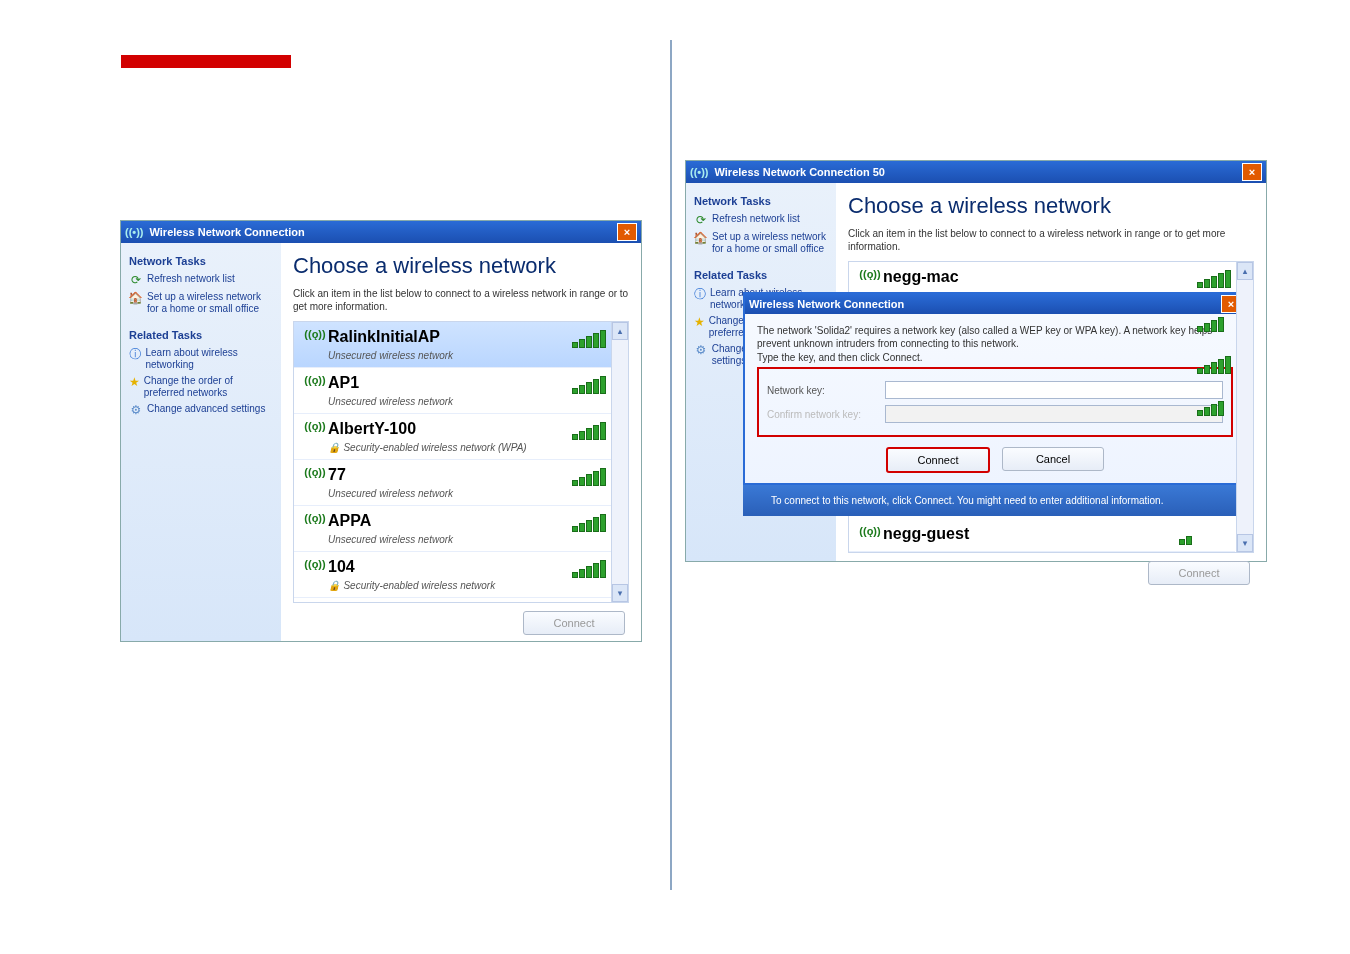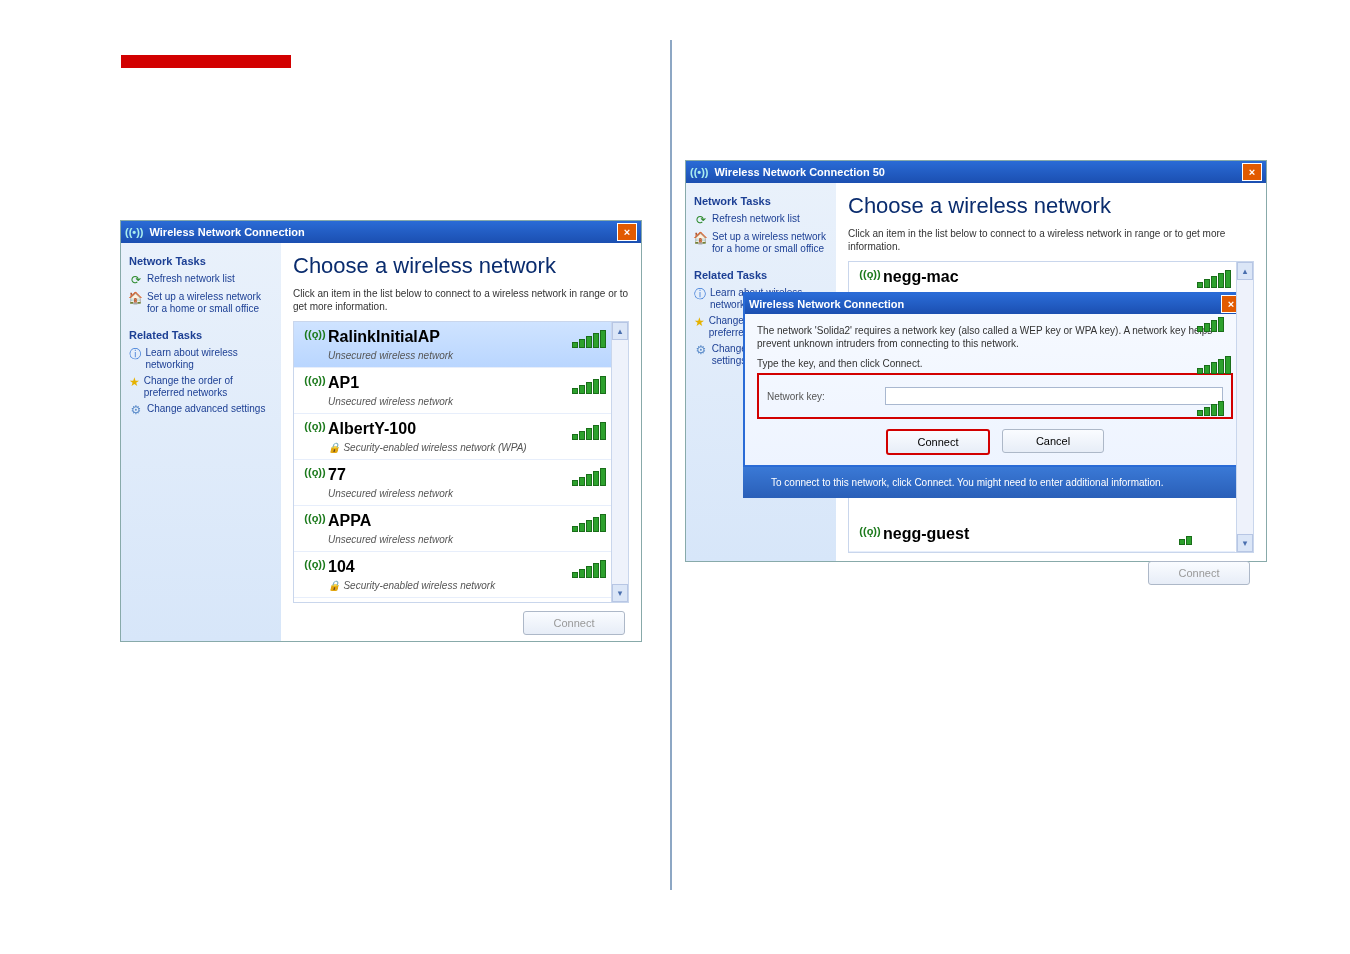--- a/index.html
+++ b/index.html
@@ -243,25 +243,29 @@
           </div>
 
           <div class="bluewrap">
             <div class="dlg">
               <div class="titlebar">
                 <span>Wireless Network Connection</span>
                 <div class="closebox">×</div>
               </div>
               <div class="dbody">
                 <div style="line-height:1.3">The network 'Solida2' requires a network key (also called a WEP key or WPA key). A network key helps prevent unknown intruders from connecting to this network.</div>
-                <div style="margin-top:8px">Type the key, and then click Connect.</div>
+                <div style="margin-top:2px">Type the key, and then click Connect.</div>
                 <div class="redbox">
                   <div class="frow">
                     <div class="flabel">Network key:</div>
                     <input class="finput" style="">
+                  </div>
+                  <div class="frow">
+                    <div class="flabel" style="color:#bbb">Confirm network key:</div>
+                    <input class="finput dis" disabled="" style="">
                   </div>
                 </div>
                 <div class="btnrow">
                   <div class="xpbtn active dconnect">Connect</div>
                   <div class="xpbtn active">Cancel</div>
                 </div>
               </div>
             </div>
             <div class="hint">To connect to this network, click Connect. You might need to enter additional information.</div>
           </div>

